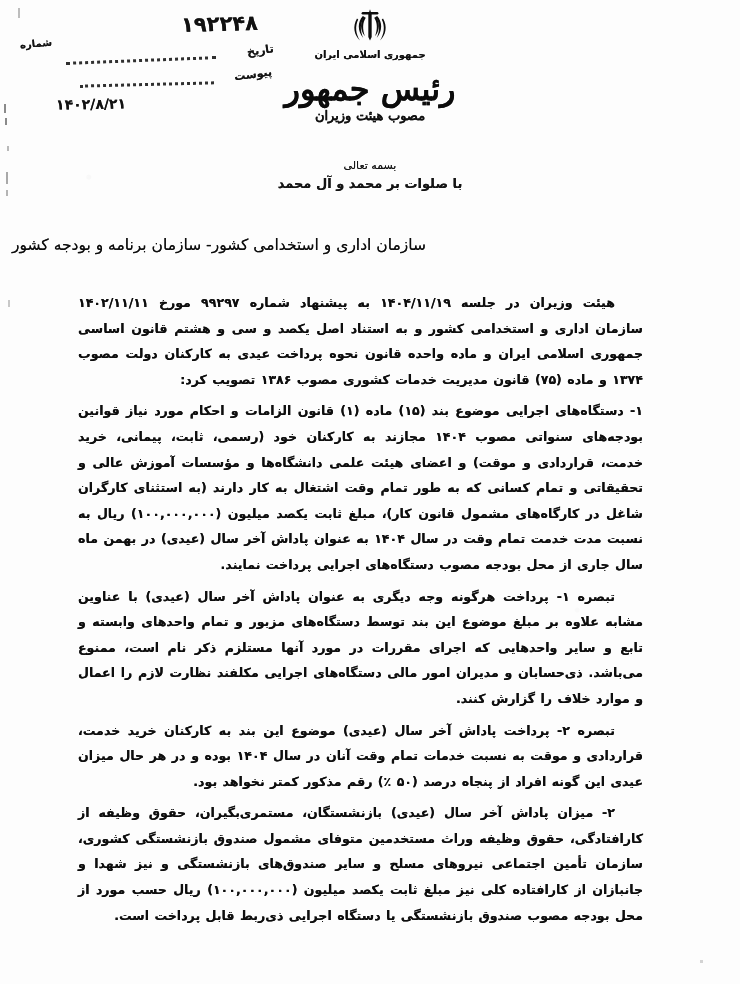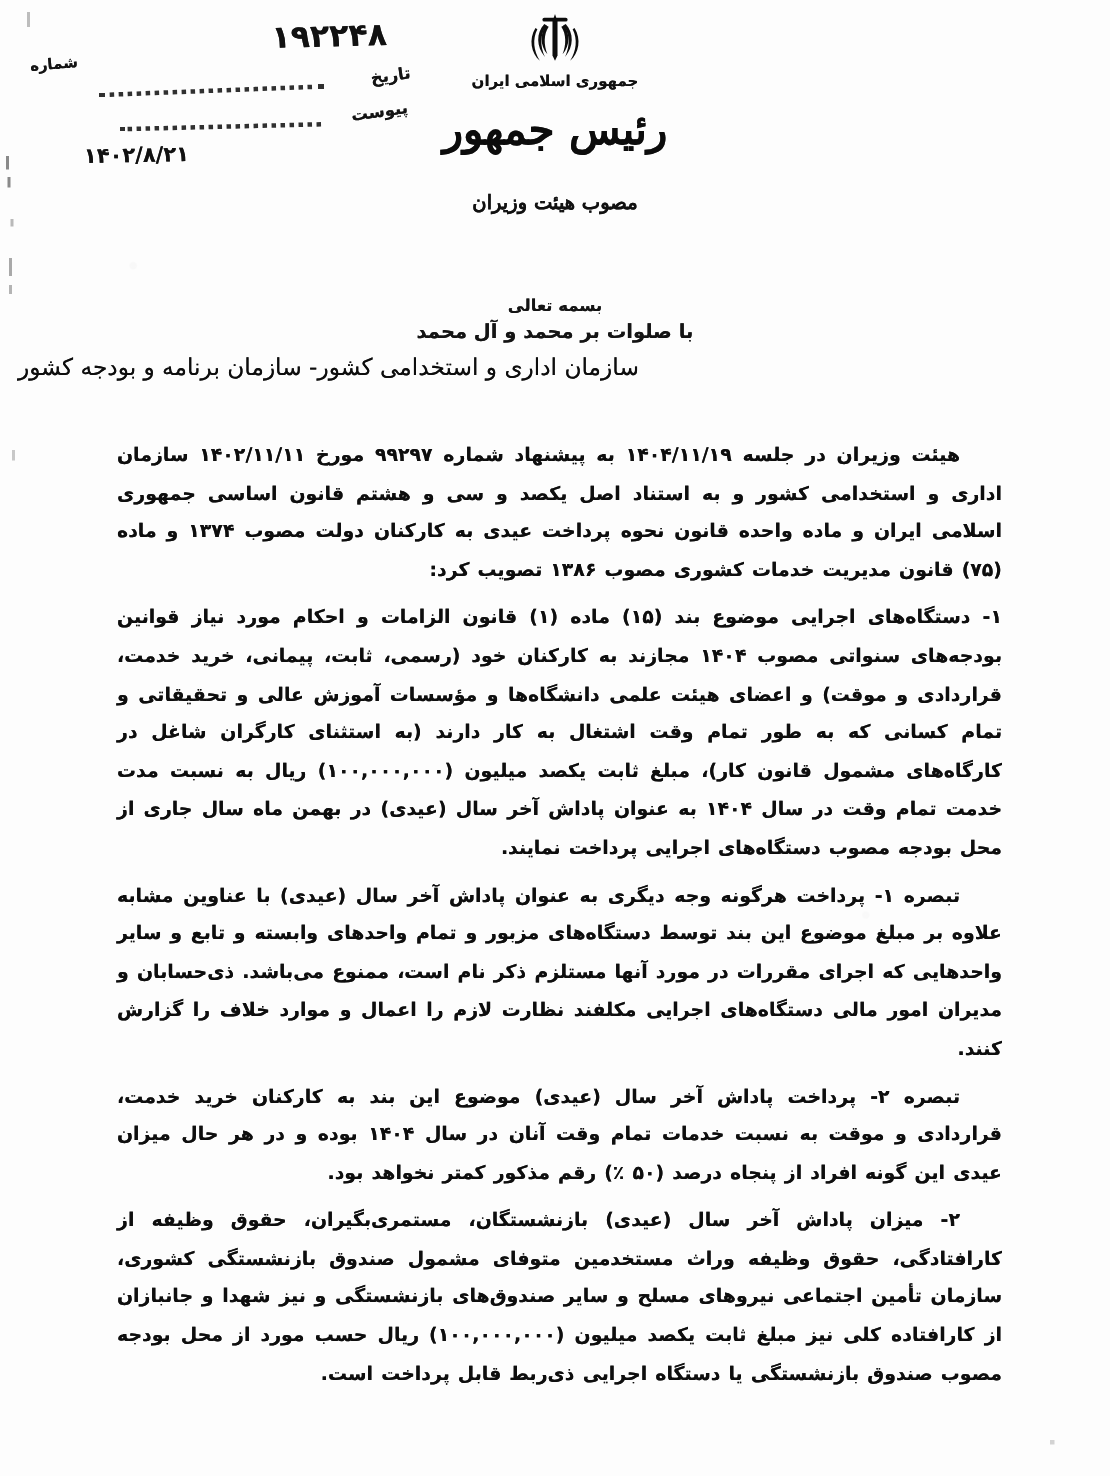--- a/index.html
+++ b/index.html
@@ -98,39 +98,39 @@
   .org-name {
     margin-top: 1px;
     font-size: 10px;
     font-weight: 700;
     letter-spacing: .2px;
     color: #111;
     font-family: "DejaVu Sans", sans-serif;
   }
   .president-title {
     margin-top: 10px;
-    font-size: 28px;
+    font-size: 32px;
     font-weight: 700;
     color: #0c0c0c;
     font-family: "DejaVu Serif", serif;
     letter-spacing: 1px;
     text-align: center;
   }
   .approval-line {
-    margin-top: 24px;
+    margin-top: 0;
     font-size: 13px;
     font-weight: 700;
     color: #111;
     font-family: "DejaVu Serif", serif;
     letter-spacing: .5px;
   }
   .basmala {
-    margin-top: 54px;
+    margin-top: 36px;
     font-size: 11px;
-    font-weight: 700;
+    font-weight: 400;
     color: #141414;
   }
   .salavat {
     margin-top: 4px;
     font-size: 13px;
     font-weight: 700;
     color: #141414;
   }
 
   
@@ -142,21 +142,21 @@
     text-align: left;
     font-size: 15.5px;
     font-weight: 400;
     color: #0d0d0d;
     letter-spacing: .3px;
   }
 
   
   .body {
     position: absolute;
-    right: 72px;
+    right: 97px;
     left: 78px;
     top: 290px;
   }
   .para {
     font-size: 12.6px;
     line-height: 25.6px;
     text-align: justify;
     text-align-last: right;
     color: #0e0e0e;
     font-weight: 600;

